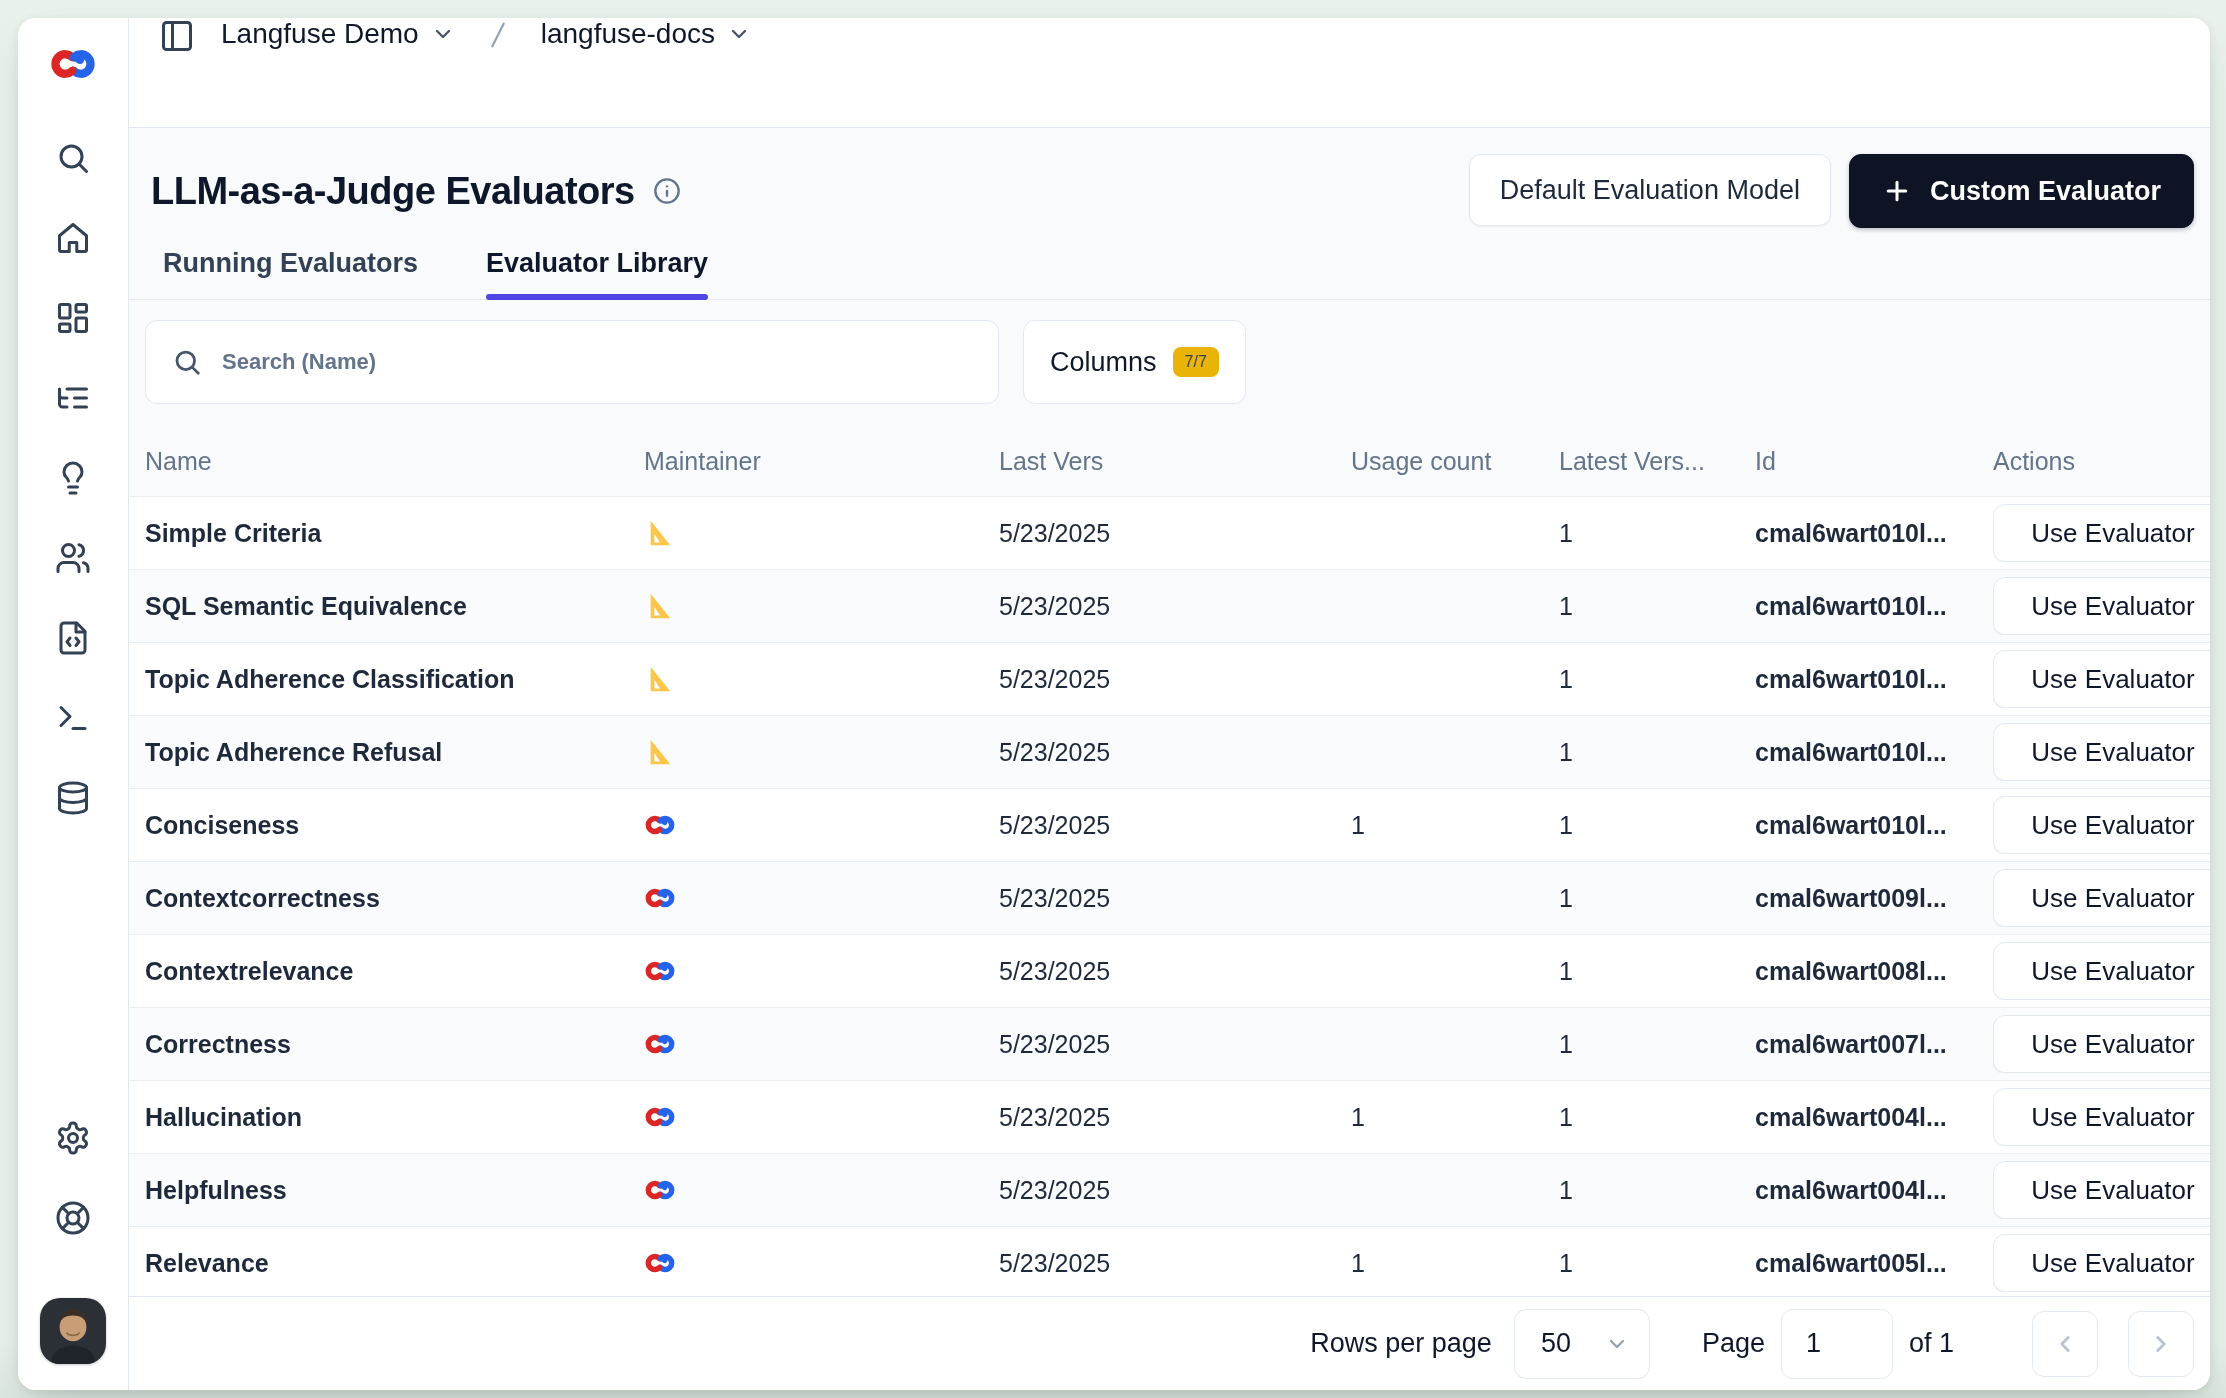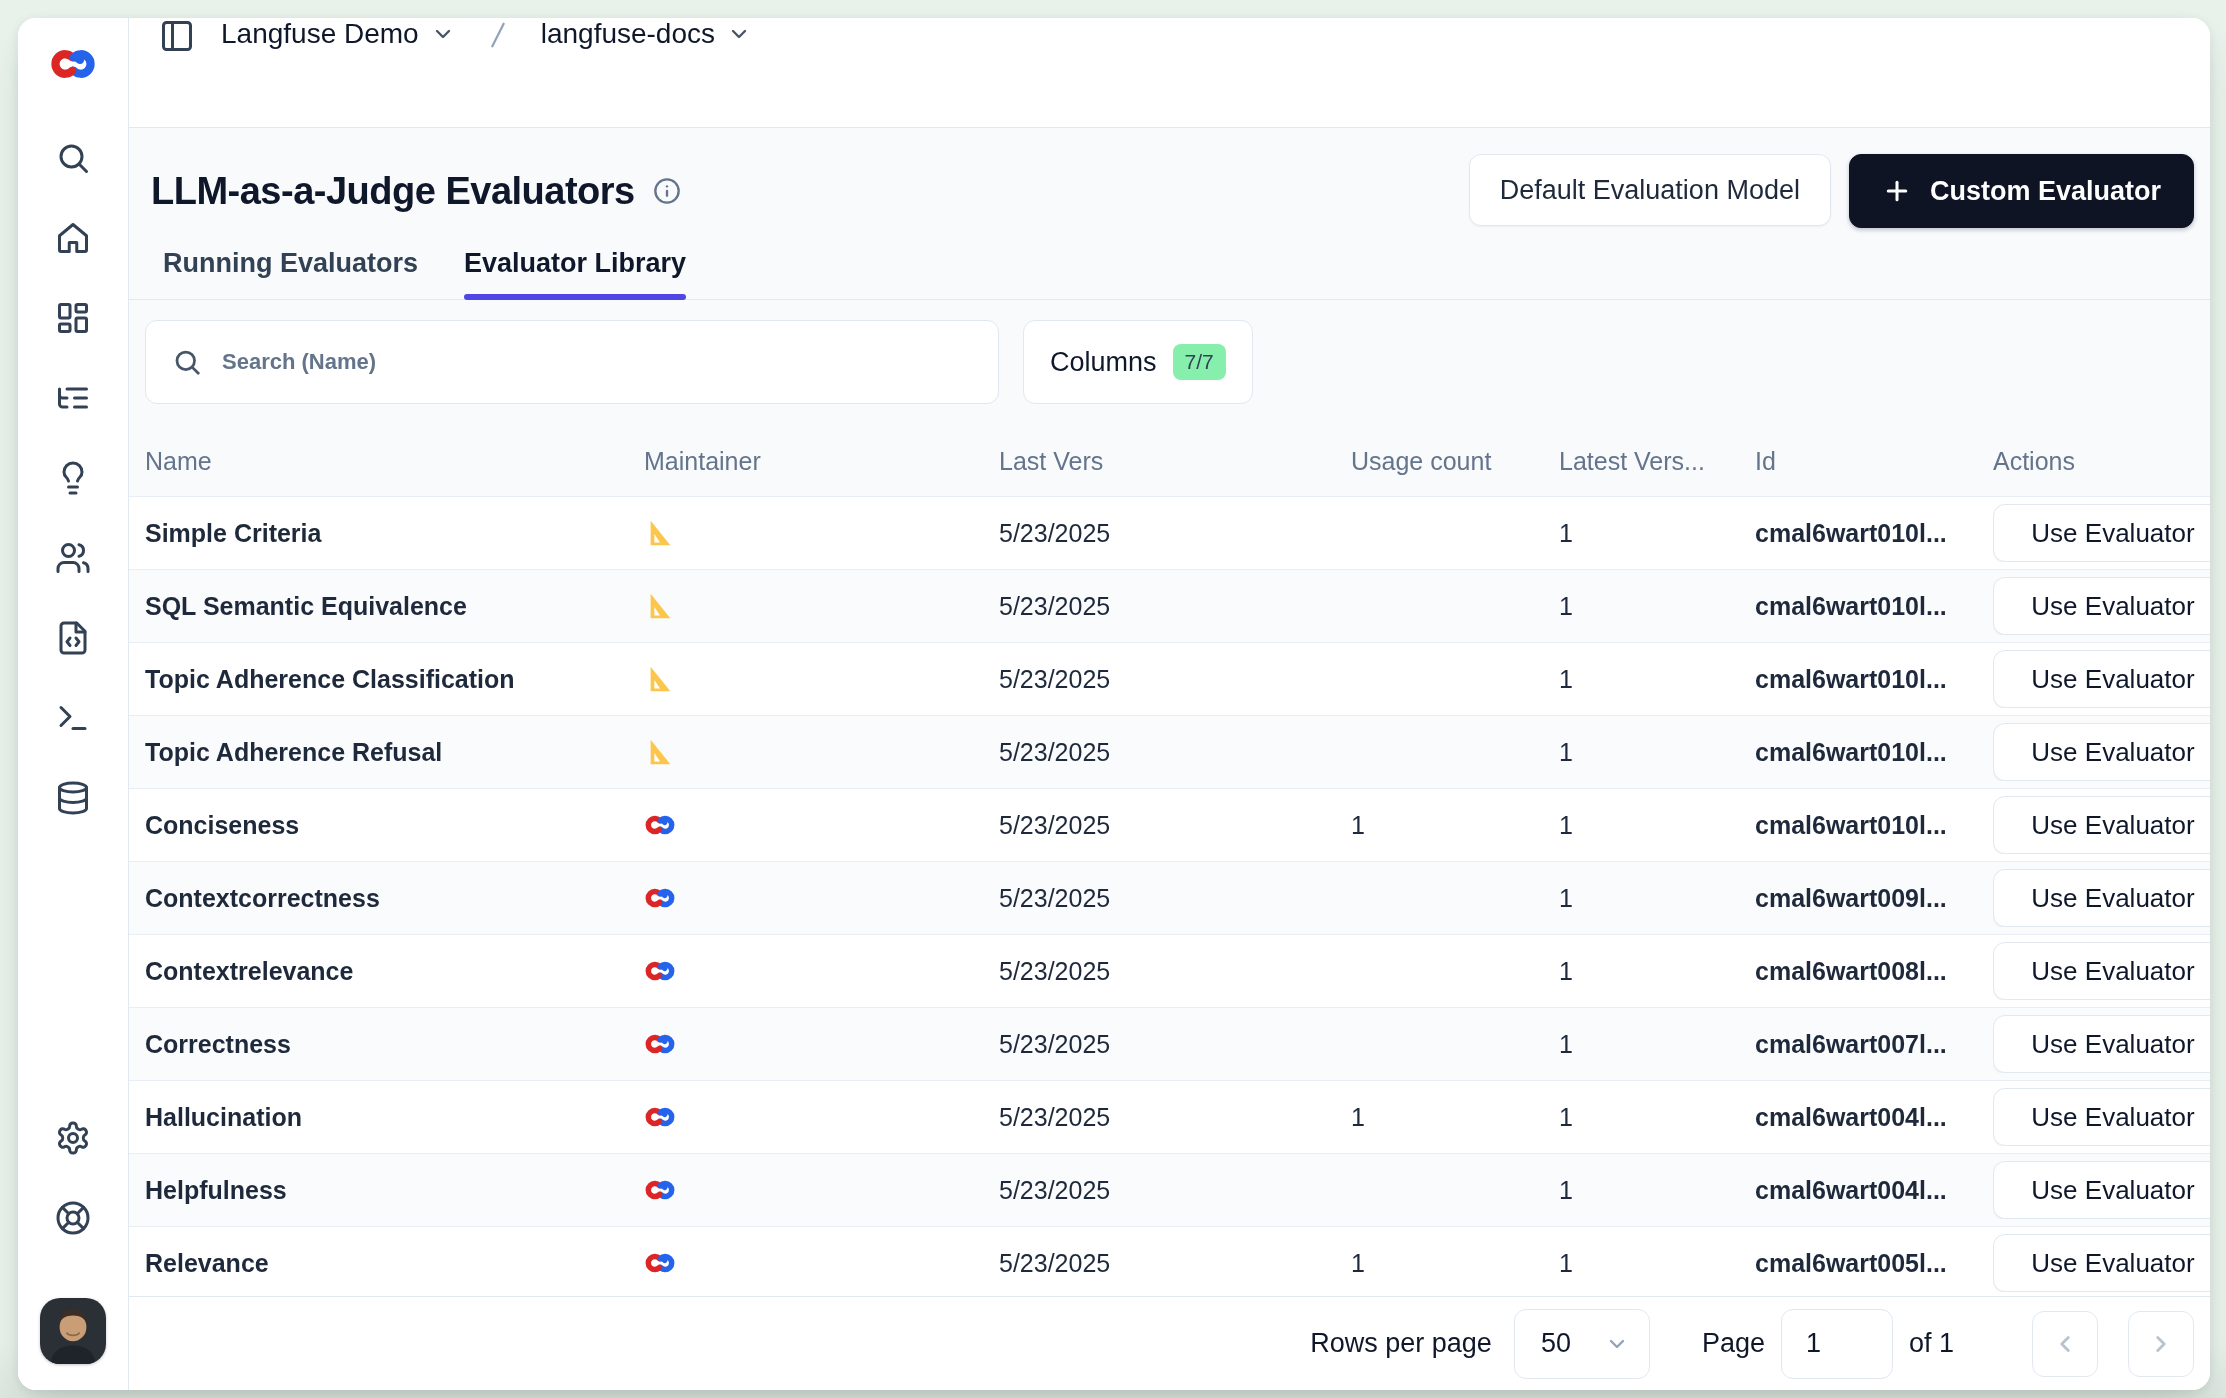--- a/index.html
+++ b/index.html
@@ -40,34 +40,34 @@
   .page-title{font-size:38px;font-weight:700;letter-spacing:-.5px;color:var(--text);margin:0;}
   .info{width:28px;height:28px;color:#64748b;cursor:pointer;}
   .info svg{width:28px;height:28px;stroke:currentColor;fill:none;stroke-width:2;stroke-linecap:round;}
   .top-actions{display:flex;gap:18px;align-items:flex-start;}
   .btn{border-radius:12px;border:1px solid var(--border);background:#fff;font-family:inherit;
     font-size:27px;color:var(--text2);display:flex;align-items:center;cursor:pointer;}
   .btn-light{height:72px;padding:0 30px;font-weight:500;box-shadow:0 1px 2px rgba(15,23,42,.05);}
   .btn-dark{height:74px;padding:0 32px;background:var(--dark-btn);border-color:var(--dark-btn);
     color:#fff;font-weight:600;gap:18px;box-shadow:0 2px 4px rgba(15,23,42,.25);}
   .btn-dark svg{width:30px;height:30px;stroke:#fff;stroke-width:2.4;fill:none;stroke-linecap:round;}
-  .tabs-row{margin-top:20px;border-bottom:1px solid var(--border);padding-left:34px;display:flex;gap:46px;}
+  .tabs-row{margin-top:20px;border-bottom:1px solid var(--border);padding-left:34px;display:flex;gap:68px;}
   .tab{font-size:27px;font-weight:600;color:#334155;padding-bottom:20px;position:relative;cursor:pointer;}
   .tab.active{color:var(--text);}
   .tab.active::after{content:"";position:absolute;left:0;right:0;bottom:-1px;height:6px;border-radius:3px;background:var(--accent);}
   
   .toolbar{padding:20px 16px 23px;display:flex;gap:24px;align-items:center;}
   .search{width:854px;height:84px;border:1px solid var(--border);border-radius:12px;background:#fff;
     display:flex;align-items:center;padding:0 26px;gap:18px;}
   .search svg{width:30px;height:30px;stroke:#475569;fill:none;stroke-width:2.2;stroke-linecap:round;}
   .search input{border:none;outline:none;flex:1;font-family:inherit;font-size:22px;color:var(--text);background:transparent;font-weight:bold;}
   .search input::placeholder{color:#64748b;}
   .cols-btn{height:84px;padding:0 26px;border:1px solid var(--border);border-radius:12px;background:#fff;
     display:flex;align-items:center;gap:16px;font-size:27px;font-weight:500;color:var(--text);cursor:pointer;font-family:inherit;}
-  .cols-badge{background:#86efac;border-radius:8px;padding:6px 12px;font-size:21px;font-weight:500;color:#334155;}
+  .cols-badge{background:#eab308;border-radius:8px;padding:6px 12px;font-size:16px;font-weight:500;color:#334155;}
   
   .thead,.trow{display:grid;grid-template-columns:499px 355px 352px 208px 196px 238px 240px;
     align-items:center;padding-left:16px;}
   .thead{height:70px;color:var(--muted);font-size:25px;font-weight:500;border-bottom:1px solid var(--row-border);}
   .th{white-space:nowrap;overflow:hidden;text-overflow:ellipsis;padding-right:14px;}
   .tbody{flex:1;overflow:hidden;min-height:0;}
   .trow{height:73px;background:#fff;border-bottom:1px solid var(--row-border);cursor:pointer;}
   .trow.alt{background:#fafbfd;}
   .td{font-size:25px;color:var(--text2);white-space:nowrap;overflow:hidden;padding-right:14px;}
   .td.name,.td.id{font-weight:700;}

